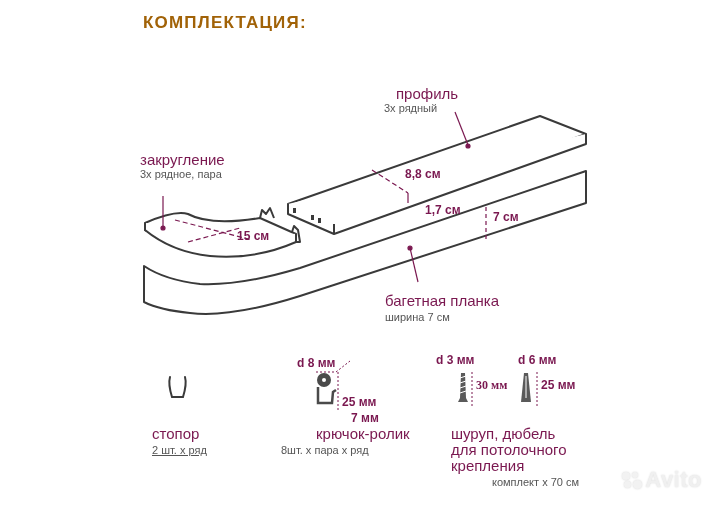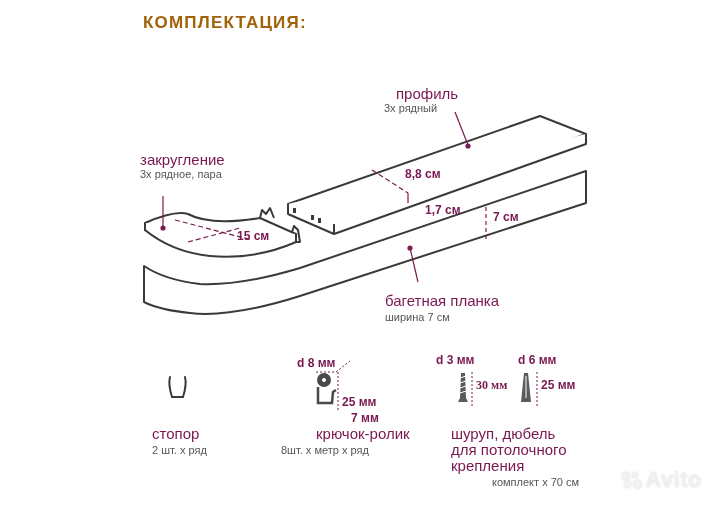--- a/index.html
+++ b/index.html
@@ -107,27 +107,27 @@
 <div class="abs dim" style="left:493px;top:210px;">7 см</div>
 
 <div class="abs lbl" style="left:140px;top:151px;">закругление</div>
 <div class="abs sub" style="left:140px;top:167px;">3х рядное, пара</div>
 <div class="abs dim" style="left:237px;top:229px;">15 см</div>
 
 <div class="abs lbl" style="left:385px;top:292px;">багетная планка</div>
 <div class="abs sub" style="left:385px;top:310px;">ширина 7 см</div>
 
 <div class="abs lbl" style="left:152px;top:425px;">стопор</div>
-<div class="abs sub" style="left:152px;top:443px;">2 шт. х ряд</div>
+<div class="abs sub" style="left:152px;top:443px;text-decoration:underline;">2 шт. х ряд</div>
 
 <div class="abs dim" style="left:297px;top:356px;">d 8 мм</div>
 <div class="abs dim" style="left:351px;top:365px;margin-top:46px;">7 мм</div>
 <div class="abs dim" style="left:342px;top:395px;">25 мм</div>
 <div class="abs lbl" style="left:281px;top:425px;margin-left:35px;">крючок-ролик</div>
-<div class="abs sub" style="left:281px;top:443px;">8шт. х метр х ряд</div>
+<div class="abs sub" style="left:281px;top:443px;">8шт. х пара х ряд</div>
 
 <div class="abs dim" style="left:436px;top:353px;">d 3 мм</div>
 <div class="abs dim" style="left:476px;top:378px;font-family:Liberation Serif, serif;">30 мм</div>
 <div class="abs dim" style="left:518px;top:353px;">d 6 мм</div>
 <div class="abs dim" style="left:541px;top:378px;">25 мм</div>
 
 <div class="abs lbl" style="left:451px;top:425px;">шуруп, дюбель</div>
 <div class="abs lbl" style="left:451px;top:441px;">для потолочного</div>
 <div class="abs lbl" style="left:451px;top:457px;">крепления</div>
 <div class="abs sub" style="left:451px;top:475px;margin-left:41px;">комплект х 70 см</div>

